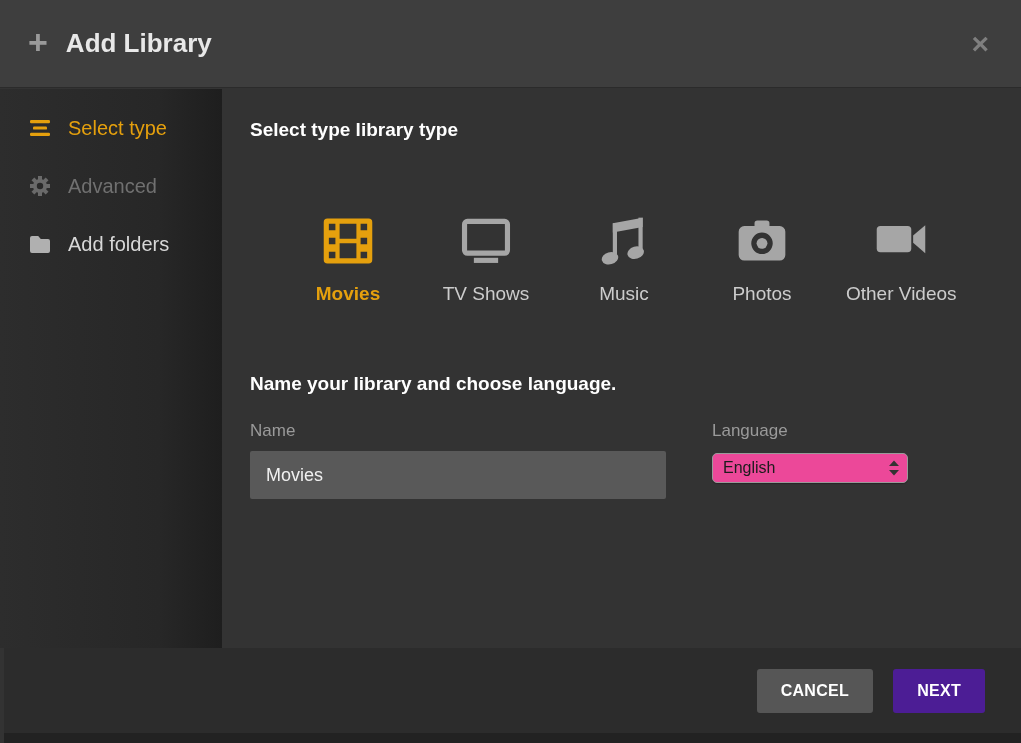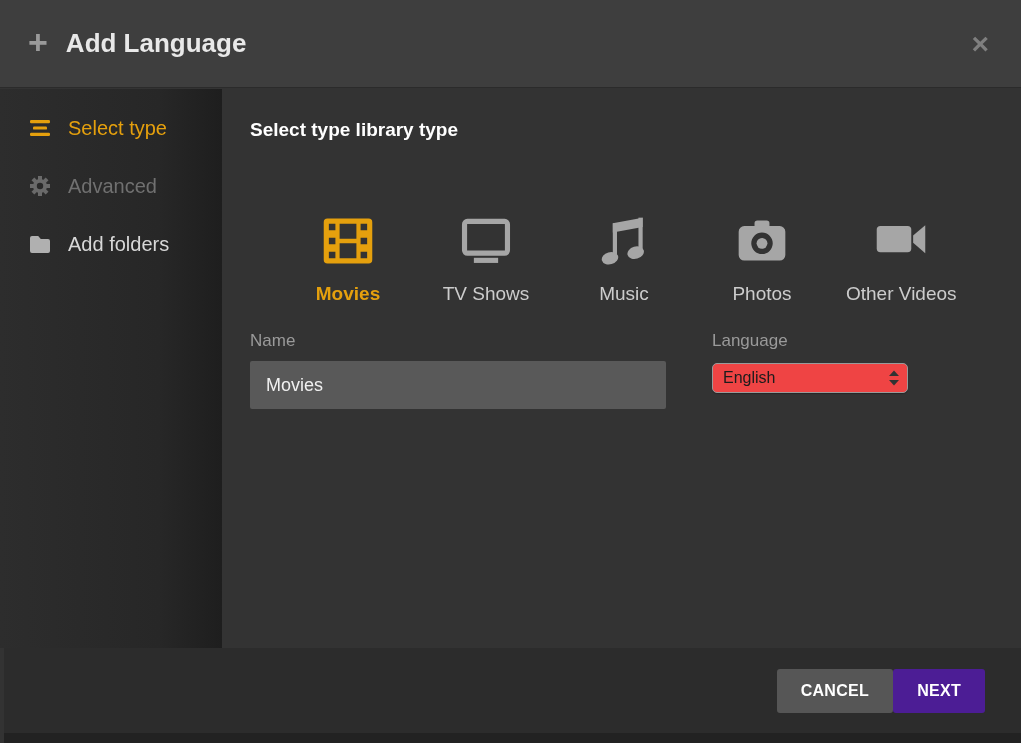--- a/index.html
+++ b/index.html
@@ -75,35 +75,35 @@
   .name-input {
     margin-top:10px; width:416px; height:48px;
     background:#595959; border:none; border-radius:2px;
     color:#f0f0f0; font-size:18px; padding:0 16px;
     font-family:"Liberation Sans", sans-serif;
     outline:none;
   }
   .lang-col { width:200px; }
   .lang-select {
     margin-top:12px; width:196px; height:30px;
-    background:#ef4444; border:1px solid #9a9a9a; border-radius:5px;
+    background:#ec4899; border:1px solid #9a9a9a; border-radius:5px;
     display:flex; align-items:center;
     padding:0 6px 0 10px;
     color:#1c1c1c; font-size:16px;
     cursor:pointer;
     box-shadow:0 1px 1px rgba(0,0,0,0.25);
   }
   .lang-select .stepper { margin-left:auto; display:flex; align-items:center; }
 
   
   .footer {
     position:absolute; left:4px; right:0; bottom:0; height:95px;
     background:#2c2c2c;
     display:flex; align-items:center; justify-content:flex-end;
-    padding:0 36px 10px 0;
+    gap:20px; padding:0 36px 10px 0;
   }
   .footer::after {
     content:""; position:absolute; left:0; right:0; bottom:0; height:10px;
     background:#222222;
   }
   .btn {
     border:none; border-radius:3px; cursor:pointer;
     font-family:"Liberation Sans", sans-serif;
     font-size:16px; font-weight:700; color:#ffffff;
     padding:13px 24px; letter-spacing:0.3px;
@@ -111,21 +111,21 @@
   .btn-cancel { background:#565656; }
   .btn-next   { background:#4c1d95; }
 </style>
 </head>
 <body>
 
 <div class="stage">
 
   <div class="header">
     <span class="plus-glyph">+</span>
-    <span class="header-title">Add Language</span>
+    <span class="header-title">Add Library</span>
     <span class="close-btn">×</span>
   </div>
 
   <div class="sidebar">
 
     <div class="side-item active">
       <span class="icon">
         <svg width="24" height="24" viewBox="0 0 24 24" fill="#e5a00d">
           <rect x="2" y="4" width="20" height="3.2" rx="1.2"></rect>
           <rect x="5" y="10.4" width="14" height="3.2" rx="1.2"></rect>
@@ -223,20 +223,21 @@
               <rect x="6" y="14" width="37" height="28" rx="4"></rect>
               <polygon points="45,24 58,13 58,43 45,32"></polygon>
             </g>
           </svg>
         </div>
         <div class="type-label">Other Videos</div>
       </div>
 
     </div>
 
+    <h2 class="section-title section2">Name your library and choose language.</h2>
 
     <div class="fields-row">
 
       <div class="name-col">
         <div class="field-label">Name</div>
         <input class="name-input" type="text" value="Movies" style="">
       </div>
 
       <div class="lang-col">
         <div class="field-label">Language</div>

